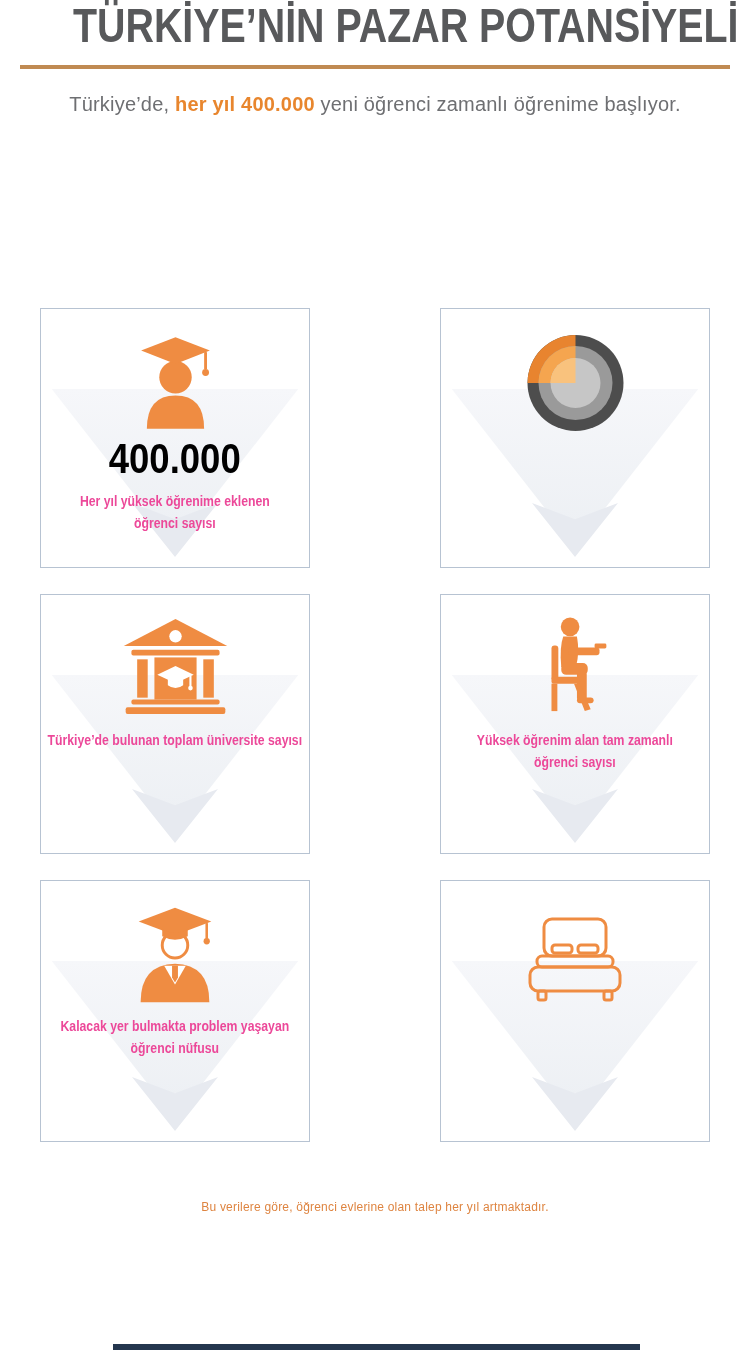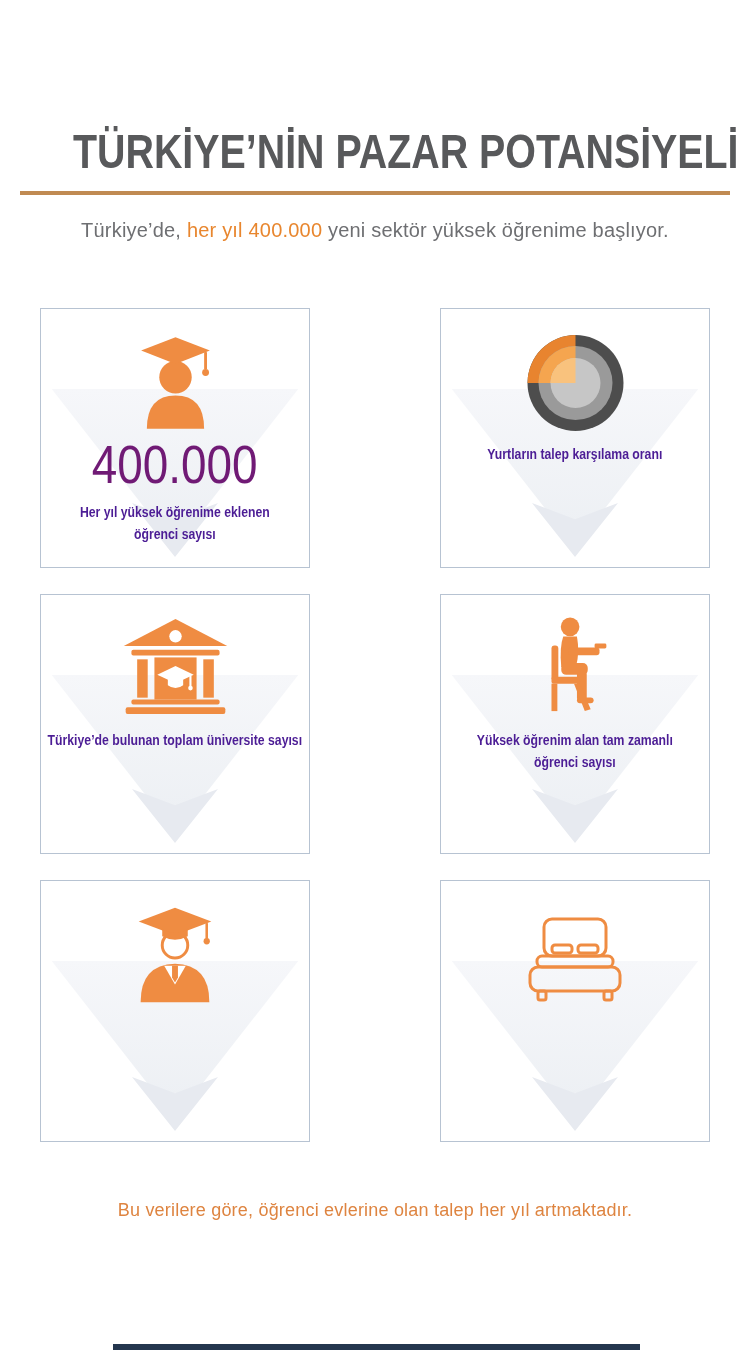--- a/index.html
+++ b/index.html
@@ -4,37 +4,37 @@
 <style>
   html,body{margin:0;padding:0;}
   body{
     width:750px;height:1350px;
     background:#ffffff;
     font-family:"Liberation Sans", sans-serif;
     position:relative;
     overflow:hidden;
   }
   
-  .header{padding-top:126px;text-align:center;}
+  .header{text-align:center;}
   .title{
     display:inline-block;
     font-size:48px;font-weight:800;line-height:1.08;
     color:#58595B;white-space:nowrap;
     transform:scaleX(.82);transform-origin:center;
     letter-spacing:0;
   }
   .title-rule{
     width:710px;height:4px;margin:13px auto 0;
     background:#C08A52;border:none;
   }
   .subtitle{
     margin-top:24px;text-align:center;
     font-size:20px;color:#6E6F72;letter-spacing:.2px;
   }
-  .subtitle .hl{color:#E8862E;font-weight:normal;}
+  .subtitle .hl{color:#E8862E;font-weight:bold;}
   
   .grid{
     position:absolute;top:308px;left:40px;width:670px;
     display:grid;grid-template-columns:270px 270px;
     grid-template-rows:260px 260px 262px;
     column-gap:130px;row-gap:26px;
   }
   .card{
     position:relative;background:#ffffff;
     border:1px solid #B7C3D2;
@@ -53,51 +53,51 @@
     z-index:0;
   }
   .icon-wrap{
     position:relative;z-index:1;
     height:124px;box-sizing:border-box;padding-top:14px;
     display:flex;justify-content:center;align-items:flex-end;
   }
   .value{
     position:relative;z-index:1;
     margin-top:4px;text-align:center;
-    font-size:54px;font-weight:400;color:#701a75;line-height:1.0;
+    font-size:43px;font-weight:700;color:#000000;line-height:1.0;
   }
   .value span{display:inline-block;transform:scaleX(.85);transform-origin:center;white-space:nowrap;}
   .label{
     position:relative;z-index:1;
     margin-top:10px;text-align:center;
-    font-size:15.5px;font-weight:600;color:#4c1d95;line-height:1.45;
+    font-size:15.5px;font-weight:600;color:#ec4899;line-height:1.45;
   }
   .label-inner{
     display:block;width:126%;margin-left:-13%;
     transform:scaleX(.79);transform-origin:center;
     white-space:pre-line;
   }
   
   .footer{
     position:absolute;top:1200px;left:0;width:100%;
-    text-align:center;font-size:18px;color:#DE8440;letter-spacing:.2px;
+    text-align:center;font-size:12px;color:#DE8440;letter-spacing:.2px;
   }
   .bottom-bar{
     position:absolute;bottom:0;left:113px;width:527px;height:6px;
     background:#24364E;
   }
   svg{display:block;}
 </style>
 </head>
 <body>
 
 <div class="header">
   <div class="title">TÜRKİYE’NİN PAZAR POTANSİYELİ</div>
   <div class="title-rule"></div>
-  <div class="subtitle"><span>Türkiye’de, </span><span class="hl">her yıl 400.000</span><span> yeni sektör yüksek öğrenime başlıyor.</span></div>
+  <div class="subtitle"><span>Türkiye’de, </span><span class="hl">her yıl 400.000</span><span> yeni öğrenci zamanlı öğrenime başlıyor.</span></div>
 </div>
 
 <div class="grid">
 
   <div class="card">
     <div class="wm-funnel"></div>
     <div class="wm-arrow"></div>
     <div class="icon-wrap">
       <span>
         <svg width="105" height="100" viewBox="0 0 110 100">
@@ -126,23 +126,20 @@
         <svg width="103" height="100" viewBox="0 0 100 100">
           <circle cx="50" cy="50" r="48" fill="#4D4D4D"></circle>
           <path d="M50,50 L50,2 A48,48 0 0 0 2,50 Z" fill="#E8842F"></path>
           <circle cx="50" cy="50" r="37" fill="#9A9A9A"></circle>
           <path d="M50,50 L50,13 A37,37 0 0 0 13,50 Z" fill="#F5A54F"></path>
           <circle cx="50" cy="50" r="25" fill="#C6C6C6"></circle>
           <path d="M50,50 L50,25 A25,25 0 0 0 25,50 Z" fill="#F9C27D"></path>
         </svg>
       </span>
     </div>
-    <div class="label">
-        <span class="label-inner">Yurtların talep karşılama oranı</span>
-      </div>
   </div>
 
   <div class="card">
     <div class="wm-funnel"></div>
     <div class="wm-arrow"></div>
     <div class="icon-wrap">
       <span>
         <svg width="115" height="104" viewBox="0 0 120 104">
           <g fill="#EF8C42">
             <polygon points="60,2 114,30 6,30"></polygon>
@@ -204,20 +201,24 @@
           <polygon points="44,61 66,61 55,80" fill="#ffffff"></polygon>
           <polygon points="52,61 58,61 58,73 55,78 52,73" fill="#EF8C42"></polygon>
           <circle cx="55" cy="40" r="13" fill="#ffffff" stroke="#EF8C42" stroke-width="3"></circle>
           <polygon points="55,2 92,16 55,30 18,16" fill="#EF8C42"></polygon>
           <path d="M42,23 L42,31 Q55,38 68,31 L68,23 Q55,32 42,23 Z" fill="#EF8C42"></path>
           <rect x="86" y="17" width="2.6" height="17" rx="1.3" fill="#EF8C42"></rect>
           <circle cx="87.3" cy="36" r="3.2" fill="#EF8C42"></circle>
         </svg>
       </span>
     </div>
+    <div class="label">
+        <span class="label-inner">Kalacak yer bulmakta problem yaşayan
+öğrenci nüfusu</span>
+      </div>
   </div>
 
   <div class="card">
     <div class="wm-funnel"></div>
     <div class="wm-arrow"></div>
     <div class="icon-wrap">
       <span>
         <svg width="150" height="90" viewBox="0 0 130 90">
           <g fill="none" stroke="#EF8C42" stroke-width="3" stroke-linejoin="round">
             <rect x="34" y="4" width="62" height="37" rx="8"></rect>

